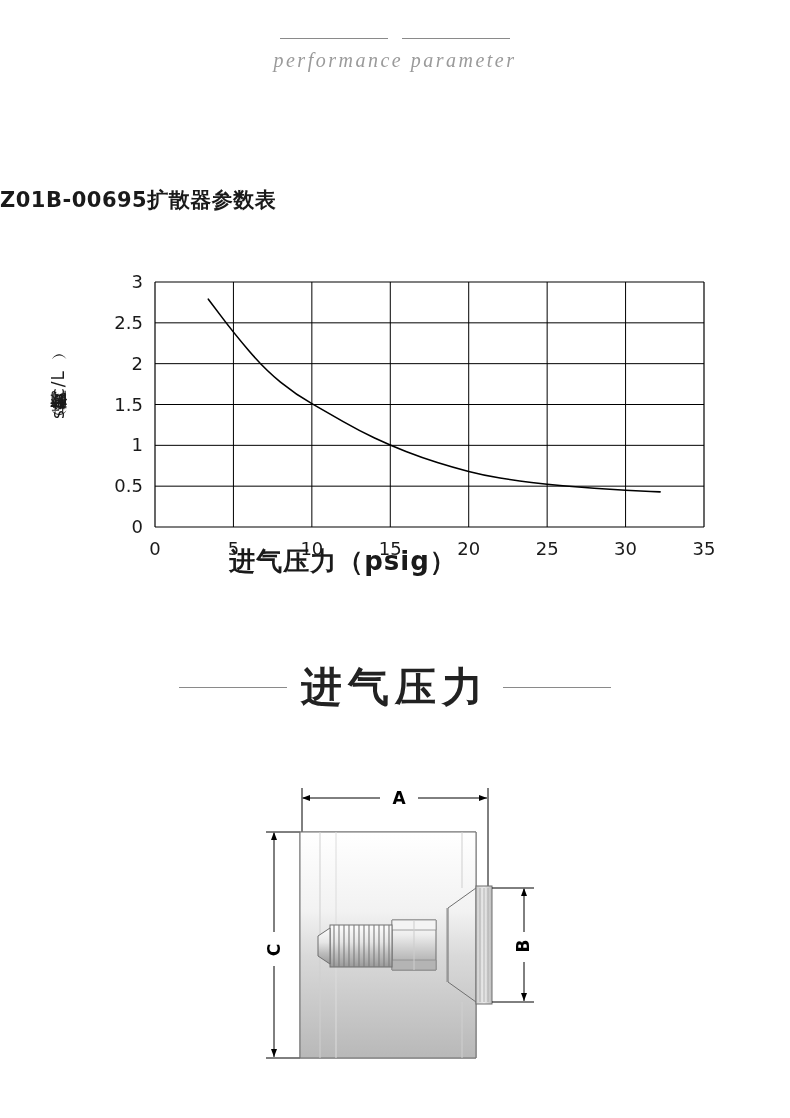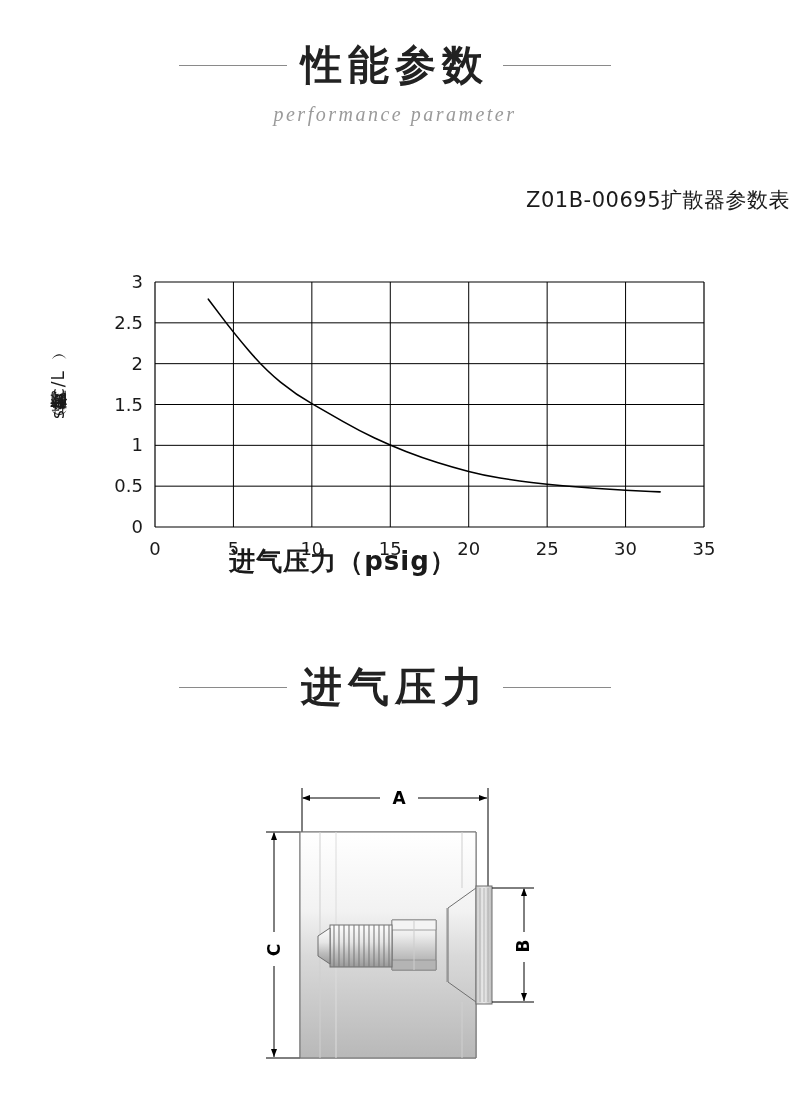--- a/index.html
+++ b/index.html
@@ -53,24 +53,24 @@
   #dim-head  { position: absolute; top: 660px; left: 0; }
 
   
   #chart-block {
     position: absolute;
     top: 186px;
     left: 0;
     width: 790px;
   }
   #chart-title {
-    text-align: right;
+    text-align: left;
     font-family: "DejaVu Sans", sans-serif;
     font-size: 21px;
-    font-weight: normal;
+    font-weight: bold;
     color: #1a1a1a;
     letter-spacing: 0.5px;
   }
   #chart-canvas-wrap {
     position: relative;
     width: 790px;
     height: 380px;
     margin-top: 18px;
   }
   #chart-svg { display: block; }
@@ -115,21 +115,20 @@
     width: 790px;
     height: 320px;
   }
 </style>
 </head>
 <body>
 
 <div class="section-head" id="perf-head">
   <div class="title-row">
     <div class="rule"></div>
-    <div class="cn">性能参数</div>
     <div class="rule"></div>
   </div>
   <div class="en">performance parameter</div>
 </div>
 
 <div id="chart-block">
   <div id="chart-title">Z01B-00695扩散器参数表</div>
 
   <div id="chart-canvas-wrap">
     <svg id="chart-svg" width="790" height="380" viewBox="0 0 790 380">

